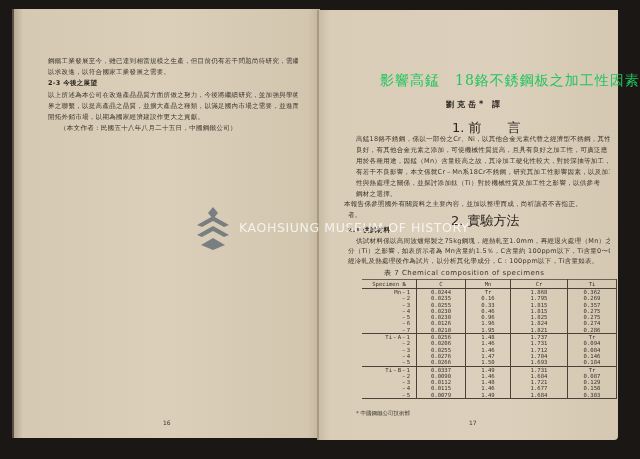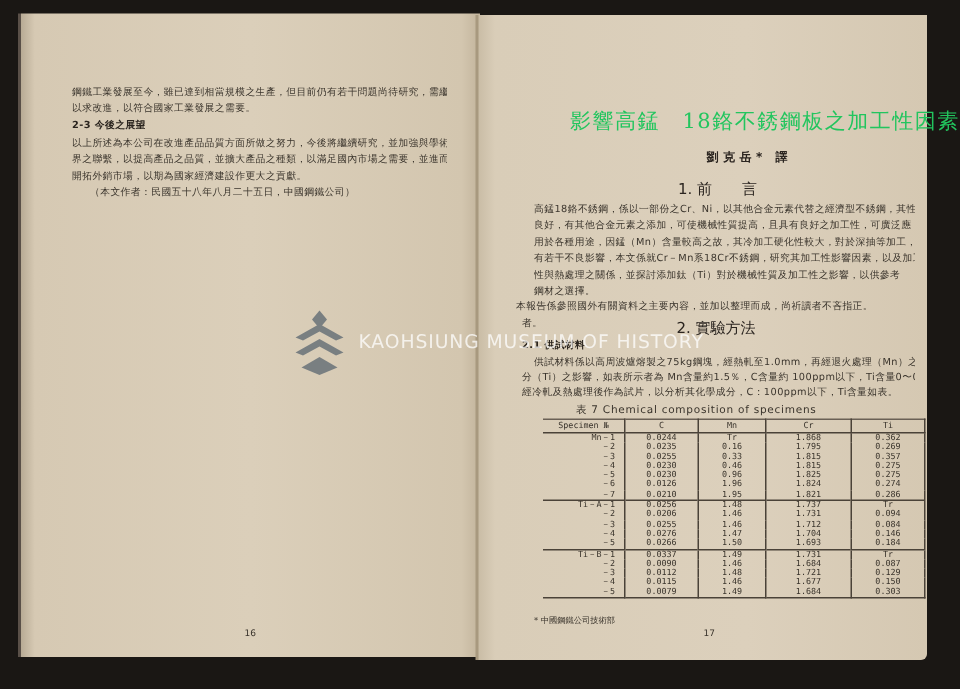--- a/index.html
+++ b/index.html
@@ -4,22 +4,22 @@
 <style>
   html,body{margin:0;padding:0;}
   body{width:640px;height:459px;background:#1a1714;position:relative;overflow:hidden;font-family:"DejaVu Sans",sans-serif;}
   .page{position:absolute;background:#d9cdb8;}
   .left-page{left:12px;top:9px;width:306px;height:429px;background:linear-gradient(90deg,#b8ab95 0,#d6c9b3 3%,#dbcfba 50%,#d3c6af 96%,#c2b49c 100%);border-left:2px solid #5a5048;}
   .right-page{left:318px;top:10px;width:300px;height:430px;background:linear-gradient(90deg,#c8bba4 0,#d9cdb8 4%,#dcd0bc 60%,#d5c8b2 100%);border-radius:0 0 4px 0;}
   .spine{position:absolute;left:317px;top:10px;width:2px;height:430px;background:#a8997f;}
   .txt{position:absolute;font-size:6.5px;color:#3a342c;line-height:10px;letter-spacing:0.3px;white-space:nowrap;overflow:hidden;}
   .bold{font-weight:bold;color:#2a241e;}
   .title{position:absolute;left:380px;top:72px;font-family:"DejaVu Serif",serif;font-size:14px;color:#22c55e;letter-spacing:1px;}
-  .author{position:absolute;left:446px;top:99px;font-size:8px;color:#2b2520;font-weight:bold;letter-spacing:3px;margin-left:25px;}
-  .sec{position:absolute;font-size:10px;color:#2b2520;}
+  .author{position:absolute;left:446px;top:99px;font-size:8px;color:#2b2520;font-weight:bold;letter-spacing:3px;}
+  .sec{position:absolute;font-size:13px;color:#2b2520;}
   table.chem{position:absolute;left:362px;top:279px;border-collapse:collapse;font-size:5.6px;color:#3a342c;font-family:"DejaVu Sans Mono",monospace;}
   table.chem td,table.chem th{padding:0 4px;text-align:center;line-height:6.3px;font-weight:normal;}
   table.chem th{border-bottom:1px solid #4a4238;border-top:1px solid #6a6055;line-height:8px;}
   table.chem td.spec{text-align:right;padding-right:6px;border-right:1px solid #4a4238;width:44px;}
   table.chem td.c{border-right:1px solid #4a4238;width:40px;}
   table.chem td.mn{border-right:1px solid #4a4238;width:36px;}
   table.chem td.cr{border-right:1px solid #4a4238;width:48px;}
   table.chem td.ti{border-right:1px solid #4a4238;width:40px;}
   table.chem tr.grp-start td{border-top:1px solid #4a4238;}
   table.chem tr.last td{border-bottom:1px solid #4a4238;}

